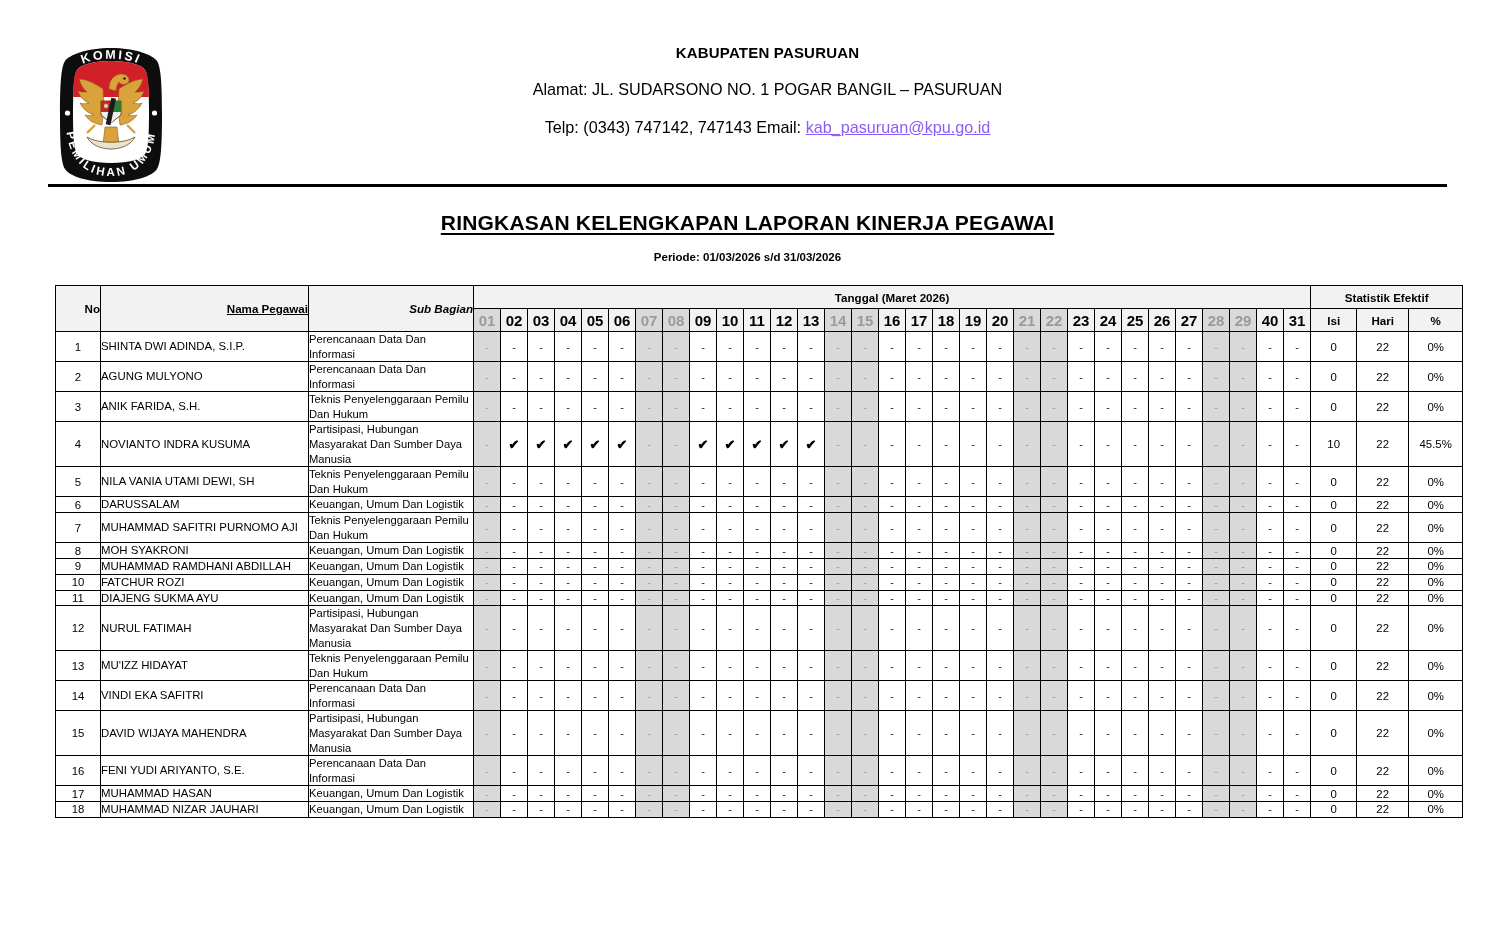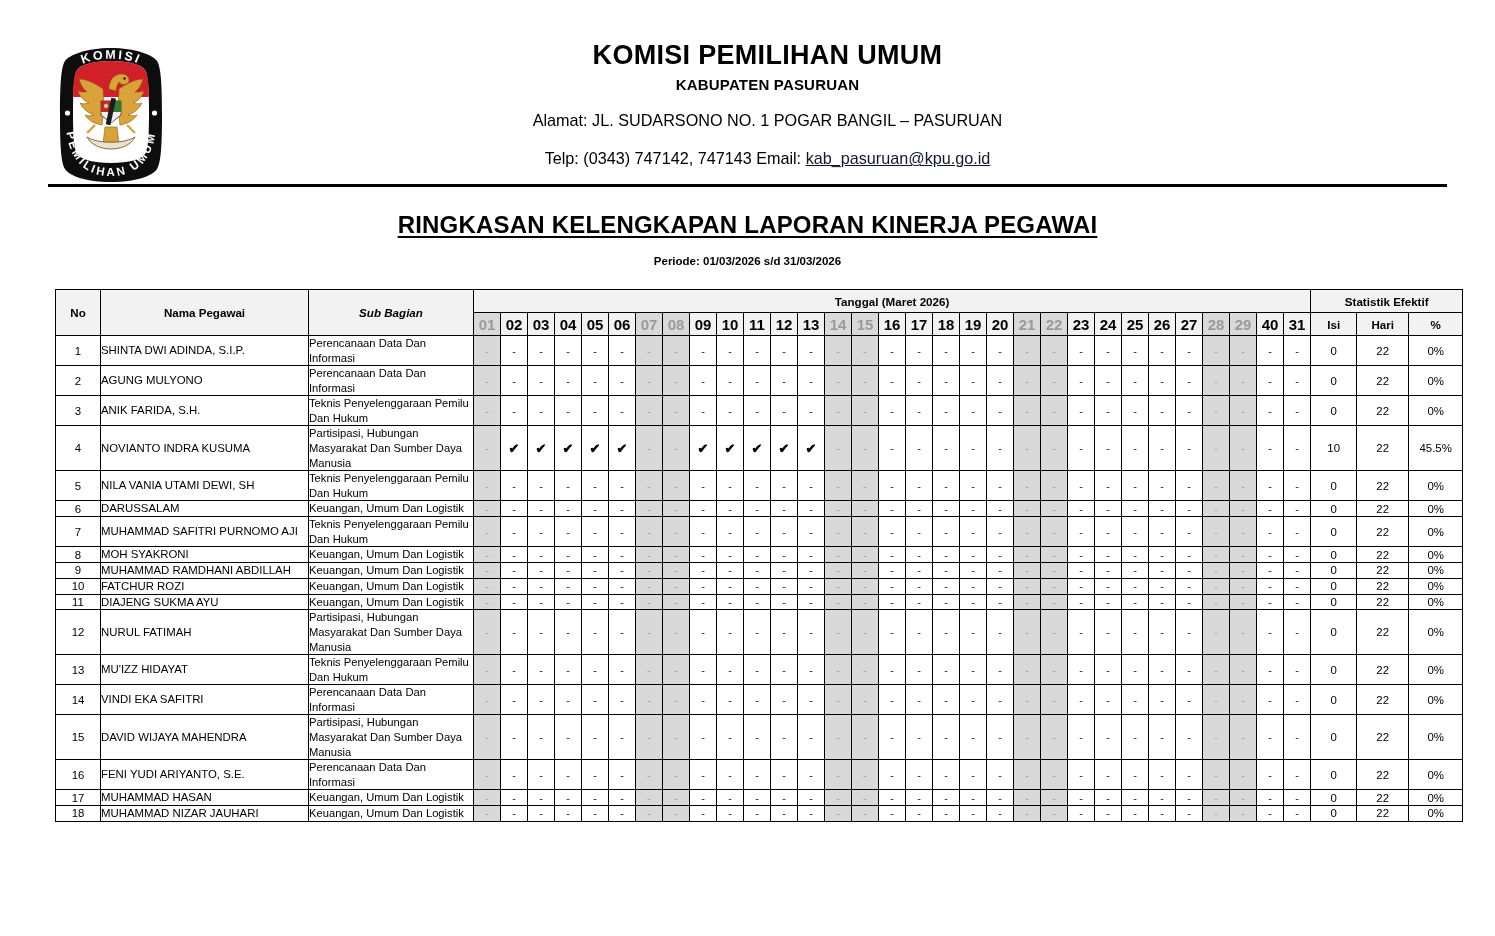--- a/index.html
+++ b/index.html
@@ -47,37 +47,37 @@
     letter-spacing: 0.2px;
     line-height: 1.3;
     margin: 3px 0 0 0;
   }
   .org-line {
     font-size: 16.2px;
     line-height: 1.42;
     margin: 15px 0 0 0;
   }
   .email-link {
-    color: #0f172a;
+    color: #8b5cf6;
     cursor: pointer;
   }
 
   .rule-double {
     margin: 14px 48px 0 48px;
     border-top: 2.2px solid #000;
     border-bottom: 1.4px solid #000;
     height: 3px;
     box-sizing: border-box;
   }
 
   
   .report-title {
     text-align: center;
     margin-top: 24px;
-    font-size: 24px;
+    font-size: 21px;
     font-weight: bold;
     letter-spacing: 0.2px;
   }
   .report-title span {
     text-decoration: underline;
     text-underline-offset: 3px;
   }
   .report-period {
     text-align: center;
     margin-top: 16px;
@@ -102,25 +102,25 @@
     padding: 0;
   }
   thead th {
     background: #f2f2f2;
     font-weight: bold;
     font-size: 11.6px;
     text-align: center;
     height: 22px;
   }
   th.col-no      { width: 45px; }
-  th.col-nama    { width: 208px; }
+  th.col-nama    { width: 208px; text-decoration: underline; }
   th.col-sub     { width: 165px; font-style: italic; }
 
   th.head-left {
-    text-align: center;
+    text-align: right;
     padding-left: 9px;
   }
   th.day-num {
     font-size: 15px;
     font-weight: bold;
     height: 21px;
   }
   th.day-num.weekend,
   td.daycell.weekend {
     background: #d9d9d9;
@@ -203,21 +203,20 @@
       </text>
 
       <path id="arcBot" d="M9 76 C9 112 26 131 54 131 C82 131 99 112 99 76" fill="none"></path>
       <text font-family="Liberation Sans, sans-serif" font-size="11.5" font-weight="bold" fill="#ffffff" letter-spacing="2.6">
         <textPath href="#arcBot" startOffset="50%" text-anchor="middle">PEMILIHAN UMUM</textPath>
       </text>
     </svg>
   </div>
 
   <div class="org-block">
-    <div class="org-title">KOMISI PEMILIHAN UMUM</div>
     <div class="org-subtitle">KABUPATEN PASURUAN</div>
     <div class="org-line">Alamat: JL. SUDARSONO NO. 1 POGAR BANGIL – PASURUAN</div>
     <div class="org-line"><span>Telp: (0343) 747142, 747143 Email: </span><a class="email-link" href="#">kab_pasuruan@kpu.go.id</a></div>
   </div>
 </div>
 
 <div class="rule-double"></div>
 
 <div class="report-title"><span>RINGKASAN KELENGKAPAN LAPORAN KINERJA PEGAWAI</span></div>
 <div class="report-period">Periode: 01/03/2026 s/d 31/03/2026</div>

